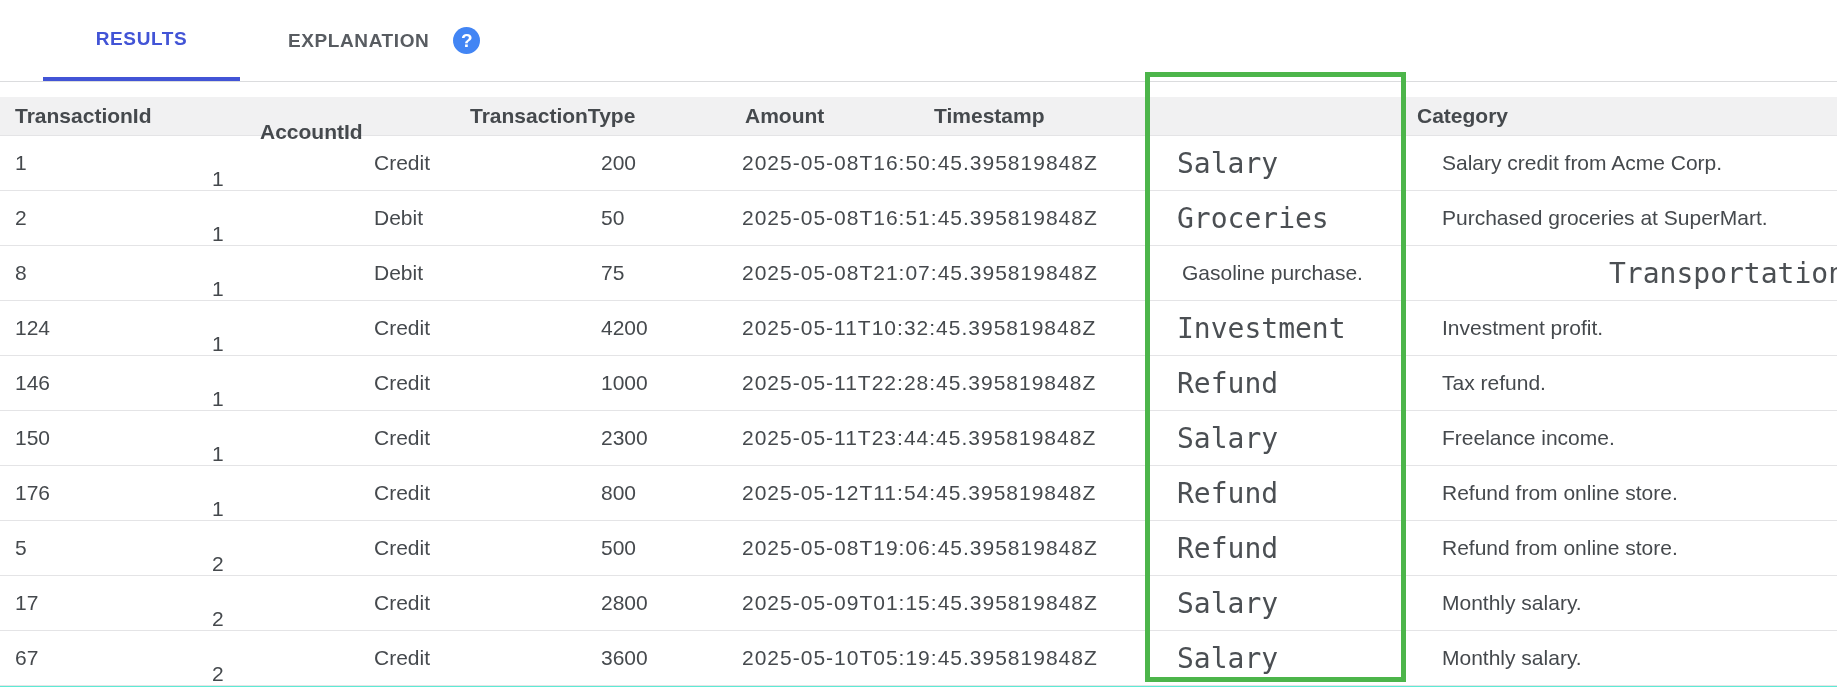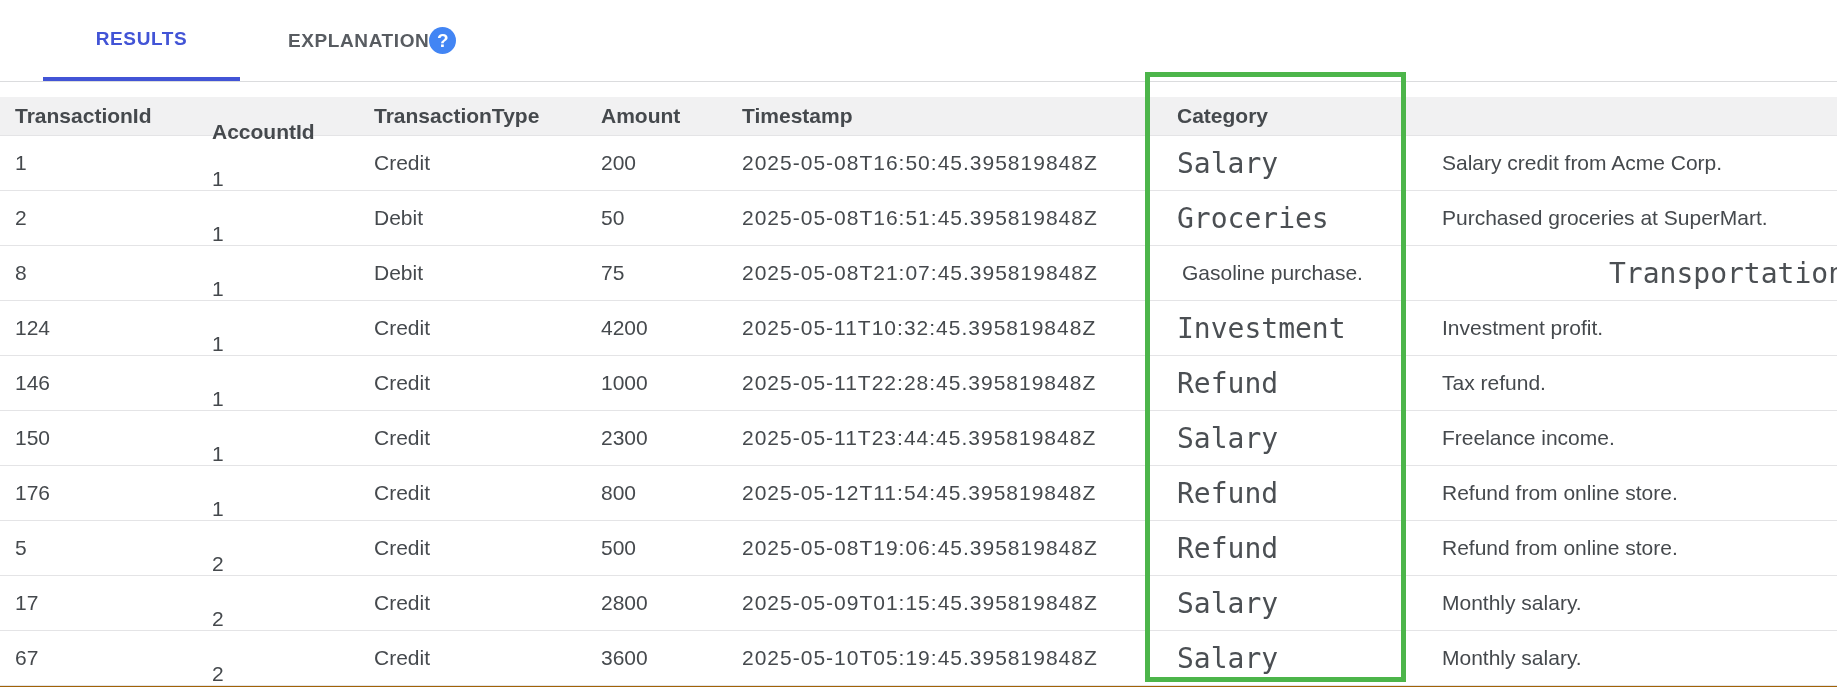--- a/index.html
+++ b/index.html
@@ -1,36 +1,36 @@
 <!DOCTYPE html>
 <html><head>
 <meta charset="utf-8">
 <style>
   html,body{margin:0;padding:0;background:#fff;}
   body{font-family:"Liberation Sans","DejaVu Sans",sans-serif;}
-  .app{position:relative;width:1837px;height:687px;background:#a16207;overflow:hidden;}
+  .app{position:relative;width:1837px;height:687px;background:#5eead4;overflow:hidden;}
 
   
   .tabbar{display:flex;align-items:stretch;height:82px;box-sizing:border-box;
           border-bottom:1px solid #dbdcde;padding-left:43px;background:#fff;}
   .tab{display:flex;align-items:center;justify-content:center;
        font-size:19px;font-weight:700;letter-spacing:0.6px;cursor:pointer;
        box-sizing:border-box;user-select:none;}
   .tab.active{width:197px;color:#4254d6;border-bottom:4px solid #4254d6;}
-  .tab.inactive{margin-left:48px;color:#585c61;}
+  .tab.inactive{margin-left:48px;color:#585c61;gap:24px;}
   .help-icon{width:27px;height:27px;border-radius:50%;background:#4285f4;color:#fff;
              display:flex;align-items:center;justify-content:center;
              font-size:19px;font-weight:700;letter-spacing:0;}
 
   
   .gap{height:15px;background:#fff;}
 
   
   .hrow{display:flex;height:39px;align-items:center;background:#f1f1f2;
-        border-bottom:1px solid #e4e4e6;box-sizing:border-box;}
+        border-bottom:1px solid #e4e4e6;box-sizing:border-box;gap:48px;}
   .hcell{color:#6a6e71;font-size:20px;font-weight:700;}
   .trow{display:flex;height:55px;align-items:center;background:#fff;
         border-bottom:1px solid #e4e4e6;box-sizing:border-box;}
   .cell{box-sizing:border-box;white-space:nowrap;overflow:hidden;
         color:#45494d;font-size:21px;}
   .col1{width:198px;padding-left:15px;}
   .col2{width:162px;padding-left:14px;margin-top:32px;}
   .col3{width:228px;padding-left:14px;}
   .col4{width:140px;padding-left:13px;}
   .col5{width:417px;padding-left:14px;}

